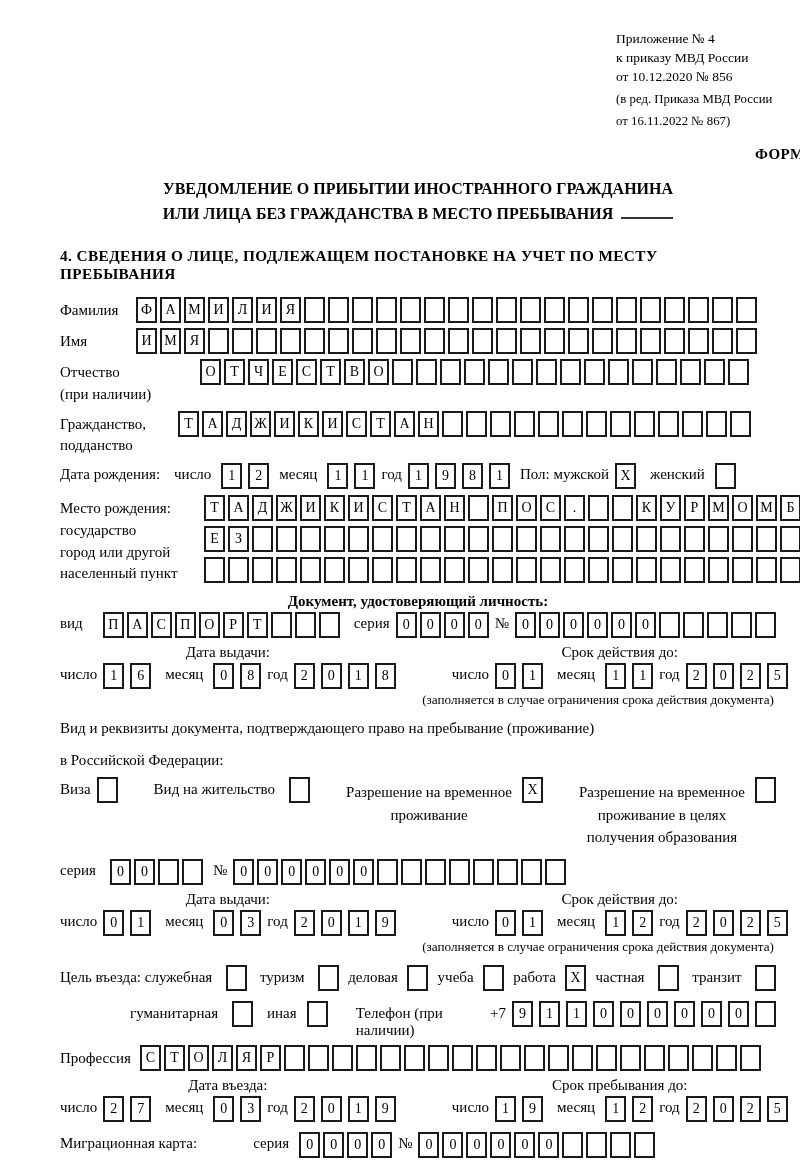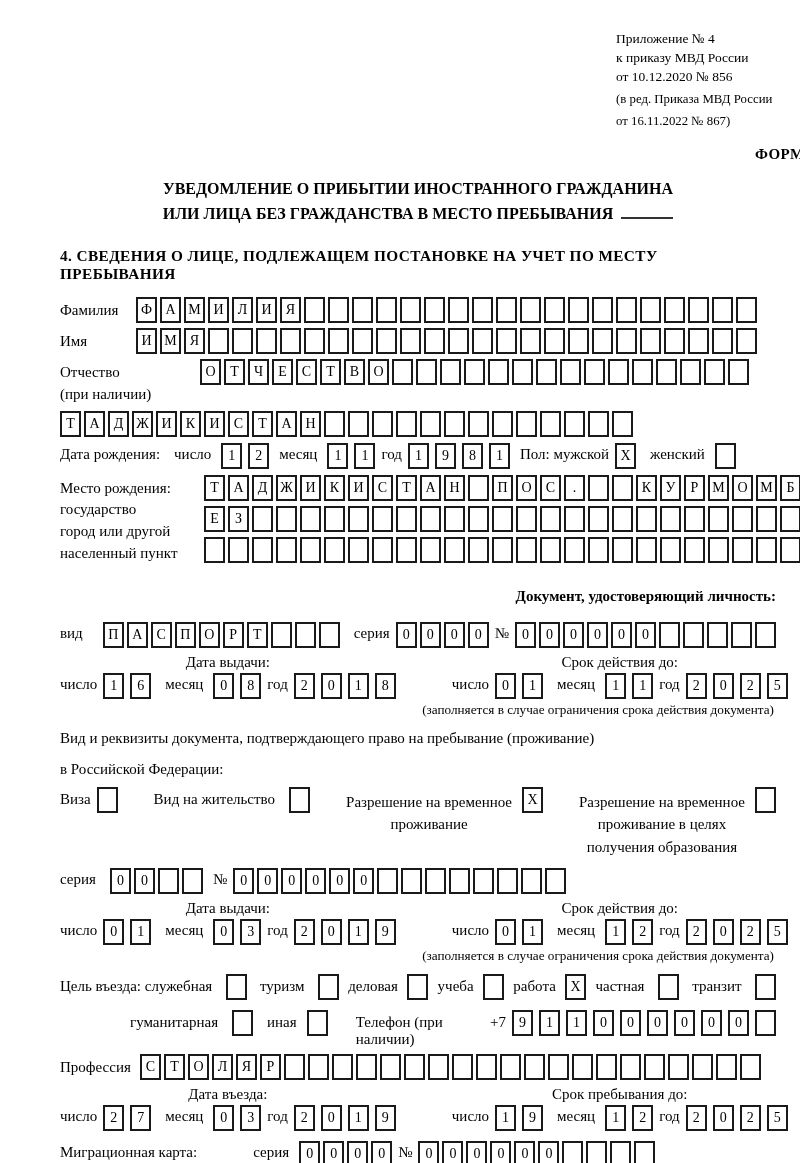--- a/index.html
+++ b/index.html
@@ -16,35 +16,35 @@
   .t-underline{display:inline-block;width:52px;border-bottom:2px solid #333;height:14px;margin-left:8px;}
 
   .sec1{margin-top:20px;font-weight:bold;font-size:15.3px;letter-spacing:.4px;}
 
   
   .row{display:flex;align-items:flex-start;margin-top:5px;}
   .lbl{font-size:15px;line-height:1.45;flex:none;}
   .cells{display:inline-flex;gap:3px;flex:none;}
   .cells.dg{gap:6px;}
   .cell{box-sizing:border-box;display:inline-block;width:21px;height:26px;border:2px solid #1a1a1a;text-align:center;font-size:14px;line-height:22px;background:#fff;}
-  .mt2{margin-top:17px;} .mt6{margin-top:6px;} .mt10{margin-top:10px;} .mt14{margin-top:14px;}
+  .mt2{margin-top:2px;} .mt6{margin-top:6px;} .mt10{margin-top:10px;} .mt14{margin-top:14px;}
 
   .w-surname{width:76px;padding-top:3px;}
   .w-name{width:76px;padding-top:3px;}
   .w-patr{width:140px;padding-top:3px;}
   .w-cit{width:118px;padding-top:3px;}
   .w-bpl{width:144px;padding-top:3px;}
 
   .inline-lbl{font-size:15px;padding-top:3px;}
   .gap6{width:6px;flex:none;} .gap10{width:10px;flex:none;} .gap14{width:14px;flex:none;}
   .gap20{width:20px;flex:none;} .gap28{width:28px;flex:none;}
 
   .stack{display:flex;flex-direction:column;gap:5px;}
 
-  .center-b{font-weight:bold;font-size:15px;text-align:right;margin-top:23px;}
+  .center-b{font-weight:bold;font-size:15px;text-align:center;margin-top:8px;}
 
   
   .dateline{display:flex;margin-top:6px;}
   .dl{display:flex;flex-direction:column;}
   .dl-title{font-size:15px;text-align:center;margin-bottom:2px;}
   .dl-fields{display:flex;align-items:flex-start;}
   .note-r{text-align:right;font-size:13.2px;margin-top:3px;padding-right:2px;}
 
   .plain{font-size:15px;margin-top:9px;line-height:1.5;}
 
@@ -168,20 +168,24 @@
         <span class="cell"></span>
         <span class="cell"></span>
         <span class="cell"></span>
         <span class="cell"></span>
         <span class="cell"></span>
         <span class="cell"></span>
       </span>
   </div>
 
   <div class="row">
+    <span class="lbl w-cit">
+      <span>Гражданство,</span><br>
+      <span>подданство</span>
+    </span>
     <span class="cells">
         <span class="cell">Т</span>
         <span class="cell">А</span>
         <span class="cell">Д</span>
         <span class="cell">Ж</span>
         <span class="cell">И</span>
         <span class="cell">К</span>
         <span class="cell">И</span>
         <span class="cell">С</span>
         <span class="cell">Т</span>

